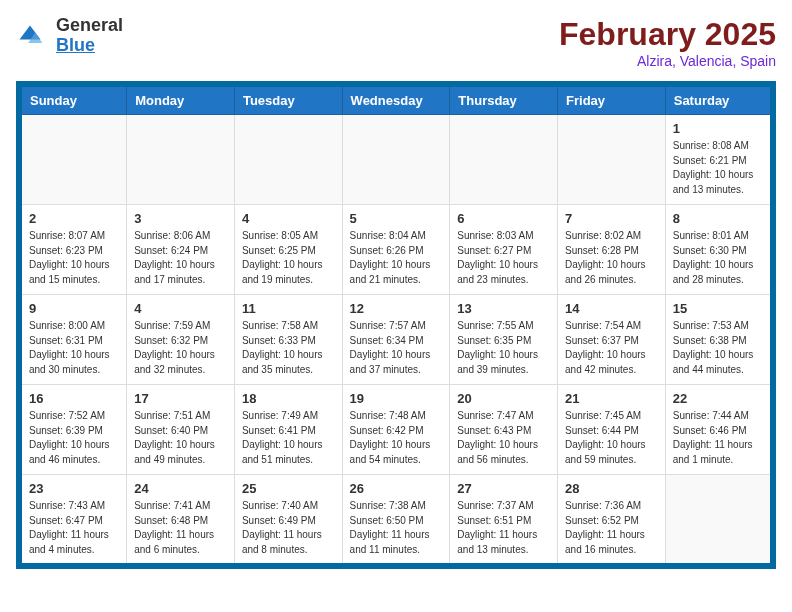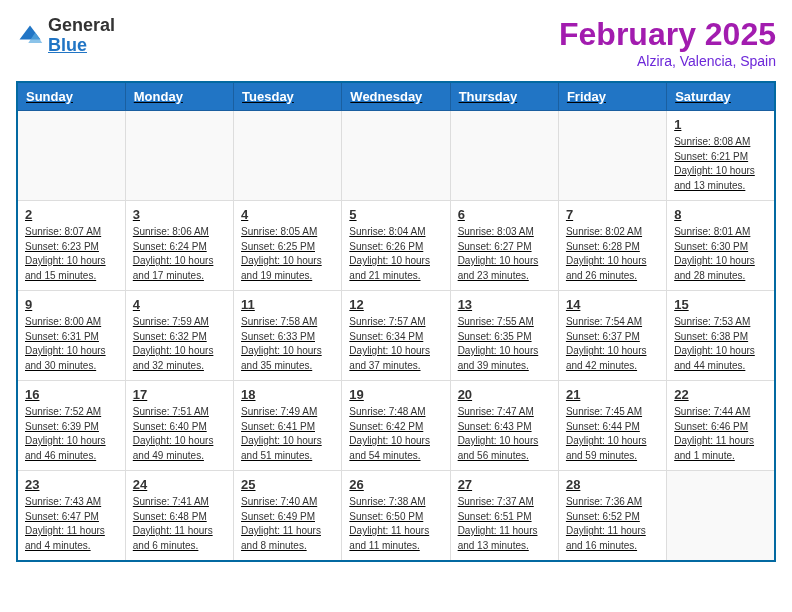--- a/index.html
+++ b/index.html
@@ -12,50 +12,49 @@
     }
     .header {
       display: flex;
       justify-content: space-between;
       align-items: flex-start;
       margin-bottom: 12px;
     }
     .logo {
       display: flex;
       align-items: center;
-      gap: 4px;
+      gap: 12px;
     }
     .logo-text {
       font-size: 18px;
       font-weight: bold;
       line-height: 1.1;
     }
     .logo-general { color: #333; }
     .logo-blue { color: #2175c5; text-decoration: underline; }
     .logo-icon {
       width: 28px;
       height: 28px;
     }
     .title-block {
       text-align: right;
     }
     .month-title {
       font-size: 32px;
       font-weight: bold;
-      color: #a21caf;
+      color: #7f1d1d;
     }
     .location {
       font-size: 14px;
       color: #6d28d9;
     }
     .calendar {
       width: 100%;
       border-collapse: collapse;
-      border: 2px solid #0369a1;
-      text-decoration: underline;
+      border: 6px solid #0369a1;
     }
     .calendar th {
       background: #2175c5;
       color: #fff;
       font-size: 13px;
       font-weight: bold;
       padding: 6px 8px;
       text-align: left;
       border: 1px solid #1a5fa0;
     }

